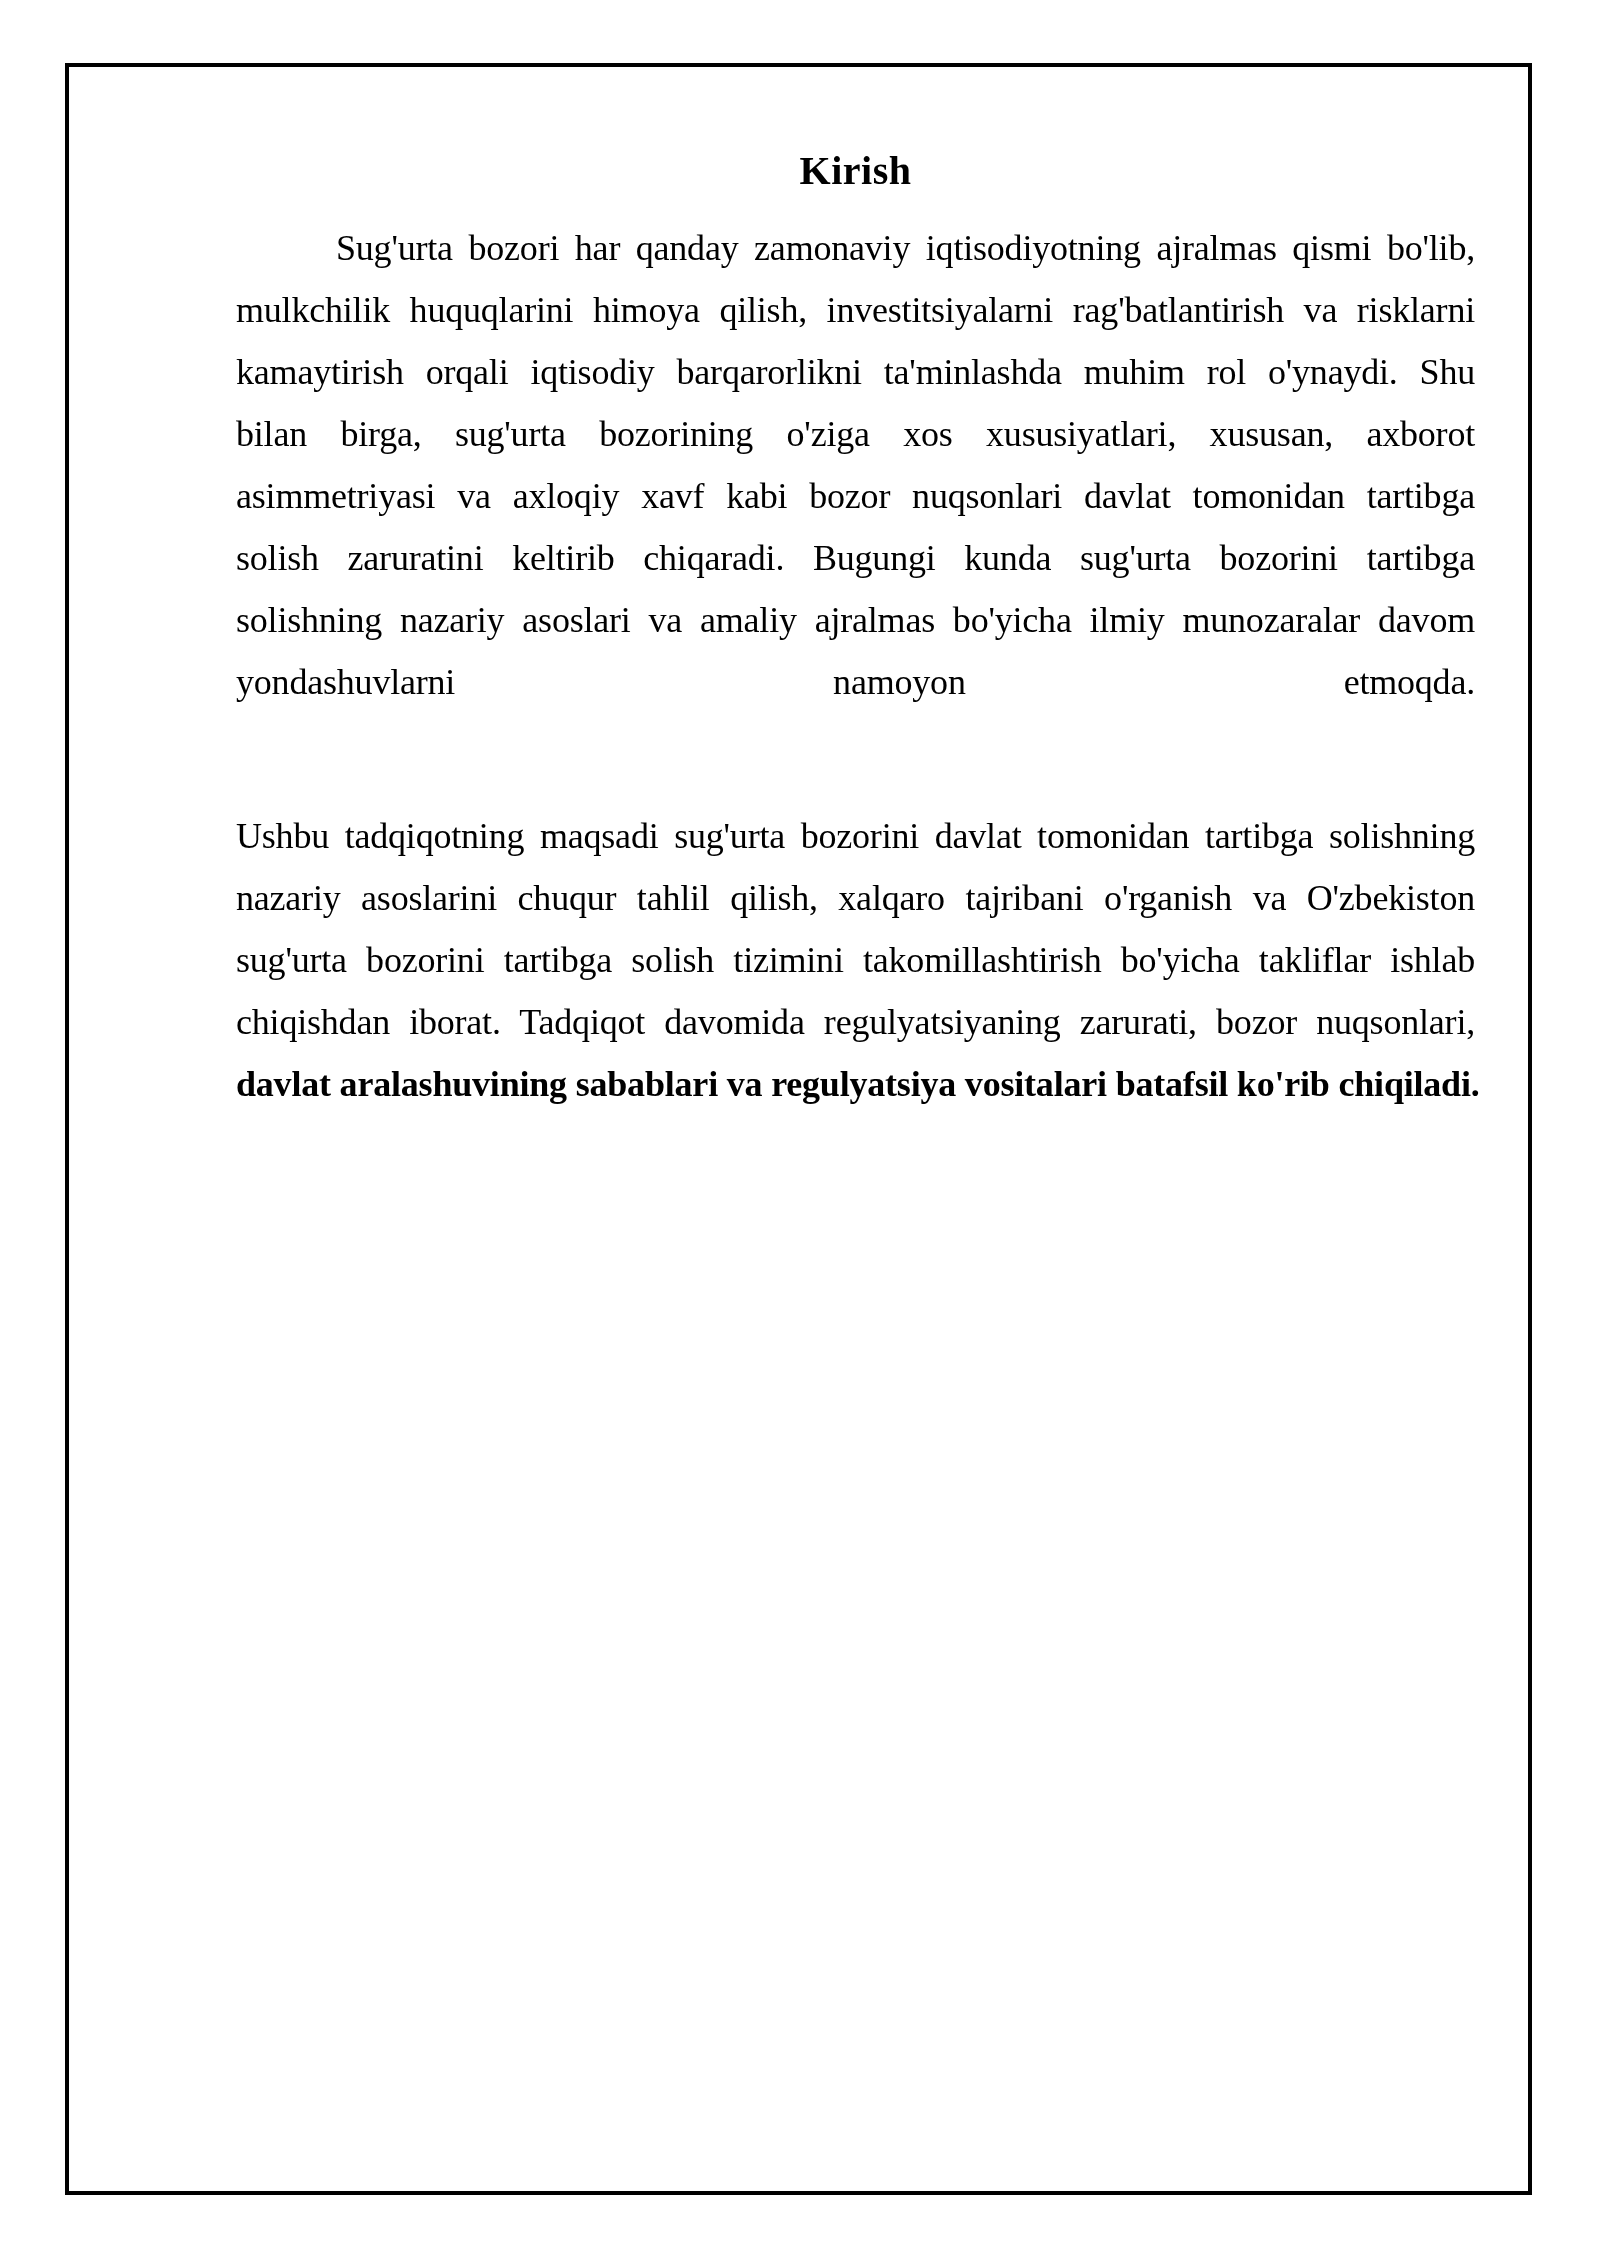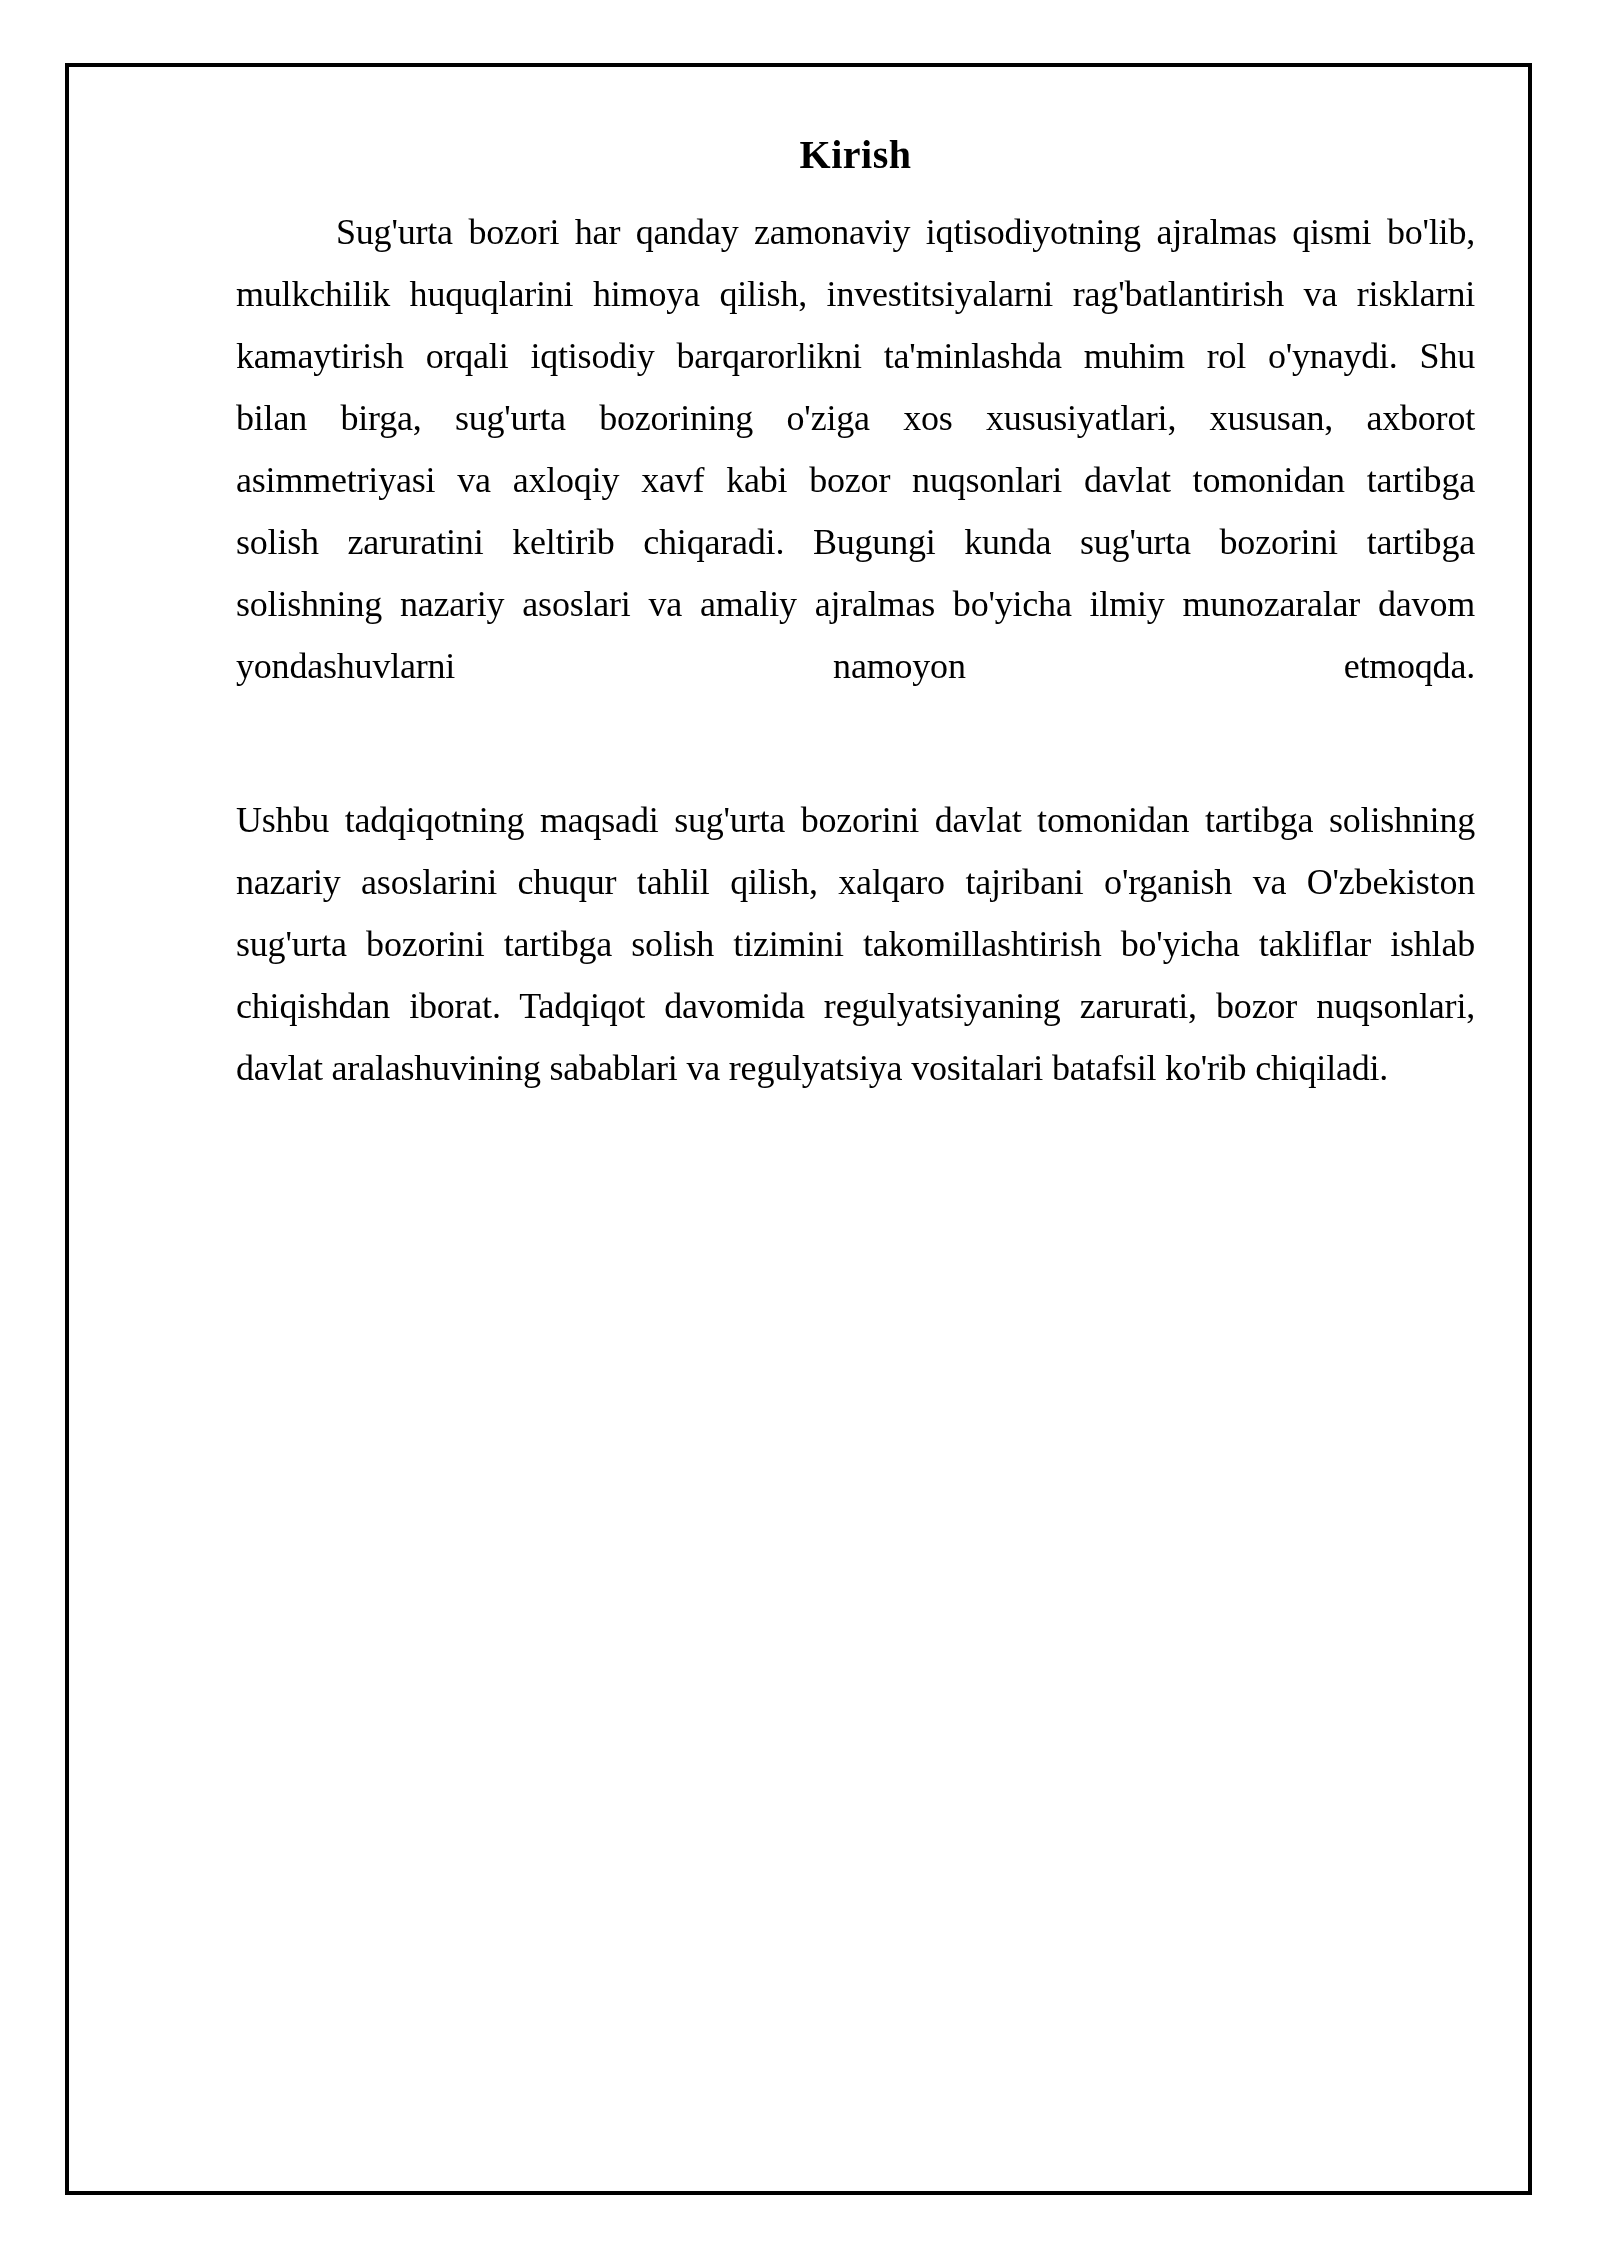--- a/index.html
+++ b/index.html
@@ -21,21 +21,21 @@
     top: 63px;
     width: 1467px;
     height: 2132px;
     box-sizing: border-box;
     border: 4px solid #000000;
     background: #ffffff;
   }
   .text-block {
     position: absolute;
     left: 228px;
-    top: 124px;
+    top: 140px;
     width: 1255px;
   }
   .doc-title {
     font-size: 40px;
     font-weight: bold;
     line-height: 62px;
     text-align: center;
     margin-bottom: 15px;
     letter-spacing: 0.5px;
   }
@@ -53,20 +53,21 @@
     
     text-align-last: justify;
     white-space: nowrap;
     letter-spacing: -0.2px;
   }
   .line.indent {
     padding-left: 100px;
   }
   .line.natural {
     text-align-last: left;
+    font-weight: bold;
   }
 </style>
 </head>
 <body>
 
 <div class="page-border"></div>
 
 <div class="text-block">
 
   <div class="doc-title">Kirish</div>

